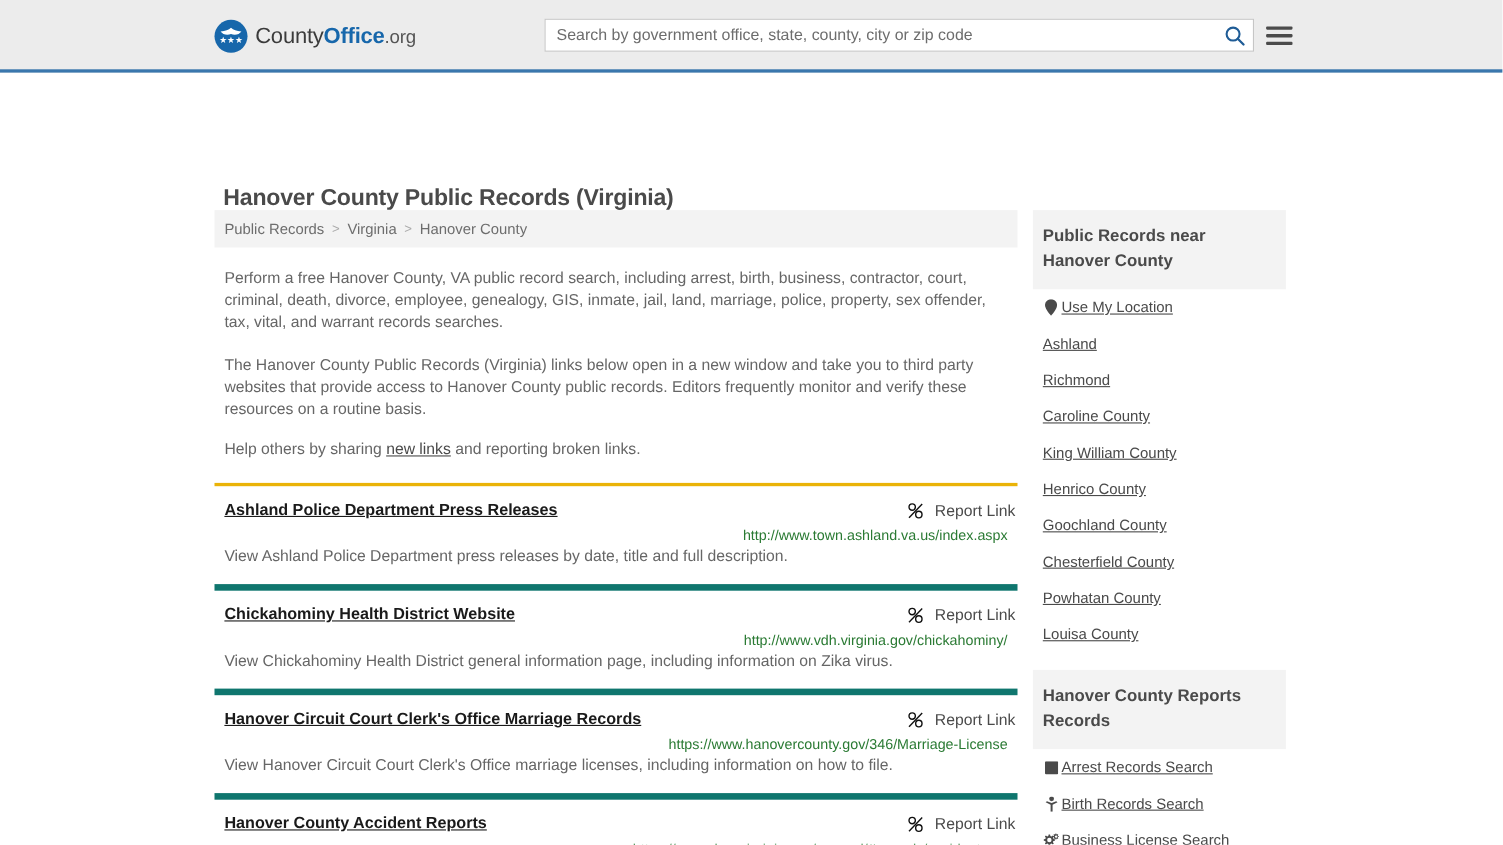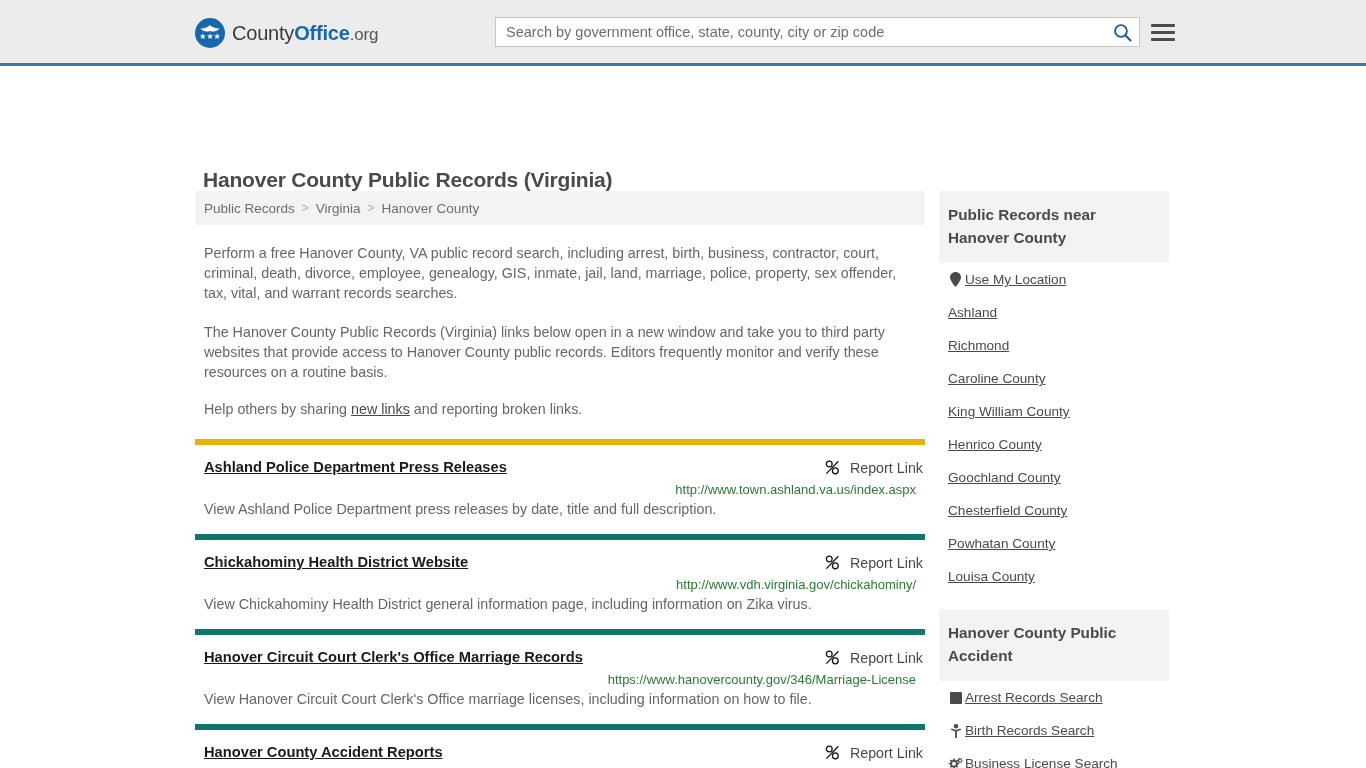--- a/index.html
+++ b/index.html
@@ -164,21 +164,21 @@
   .intro-para.second { margin-top: 19px; }
   .help-para { margin: 19px 9px 0 9px; font-size: 14.3px; color: #666666; }
   .help-para a { color: #4a4a4a; text-decoration: underline; }
 
   .listings { margin-top: 22px; }
   .listing {
     border-top: 6px solid #0f766e;
     padding: 13px 9px 13px 9px;
     position: relative;
   }
-  .listing:first-child { border-top: 6px solid #eab308; }
+  .listing:first-child { border-top: 3px solid #eab308; }
   .listing-title {
     font-size: 14.7px;
     font-weight: bold;
     color: #1a1a1a;
     text-decoration: underline;
     display: inline-block;
   }
   .listing-url {
     display: block;
     margin-top: 6px;
@@ -393,21 +393,21 @@
           <a href="#">Chesterfield County</a>
         </li>
       <li class="plain">
           <a href="#">Powhatan County</a>
         </li>
       <li class="plain">
           <a href="#">Louisa County</a>
         </li>
     </ul>
 
-    <div class="panel-head second">Hanover County Public Accident</div>
+    <div class="panel-head second">Hanover County Reports Records</div>
     <ul class="side-list">
       <li>
         <span class="side-icon">
           <svg width="12" height="12" viewBox="0 0 12 12">
               <rect x="0" y="0" width="12" height="12" rx="1" fill="#4a4a4a"></rect>
             </svg>
         </span>
         <a href="#">Arrest Records Search</a>
       </li>
       <li>

